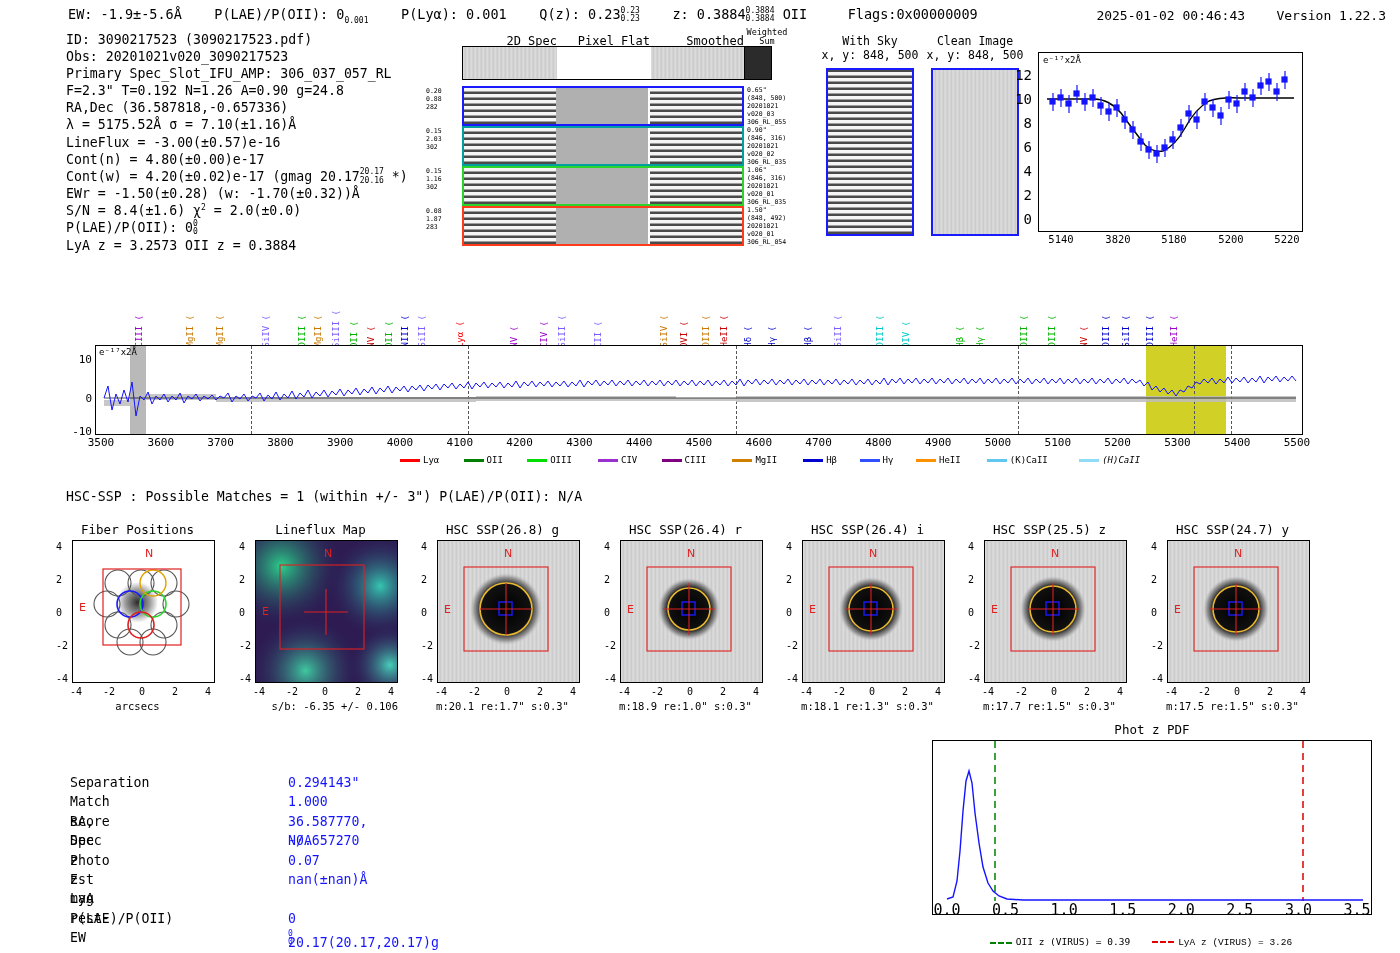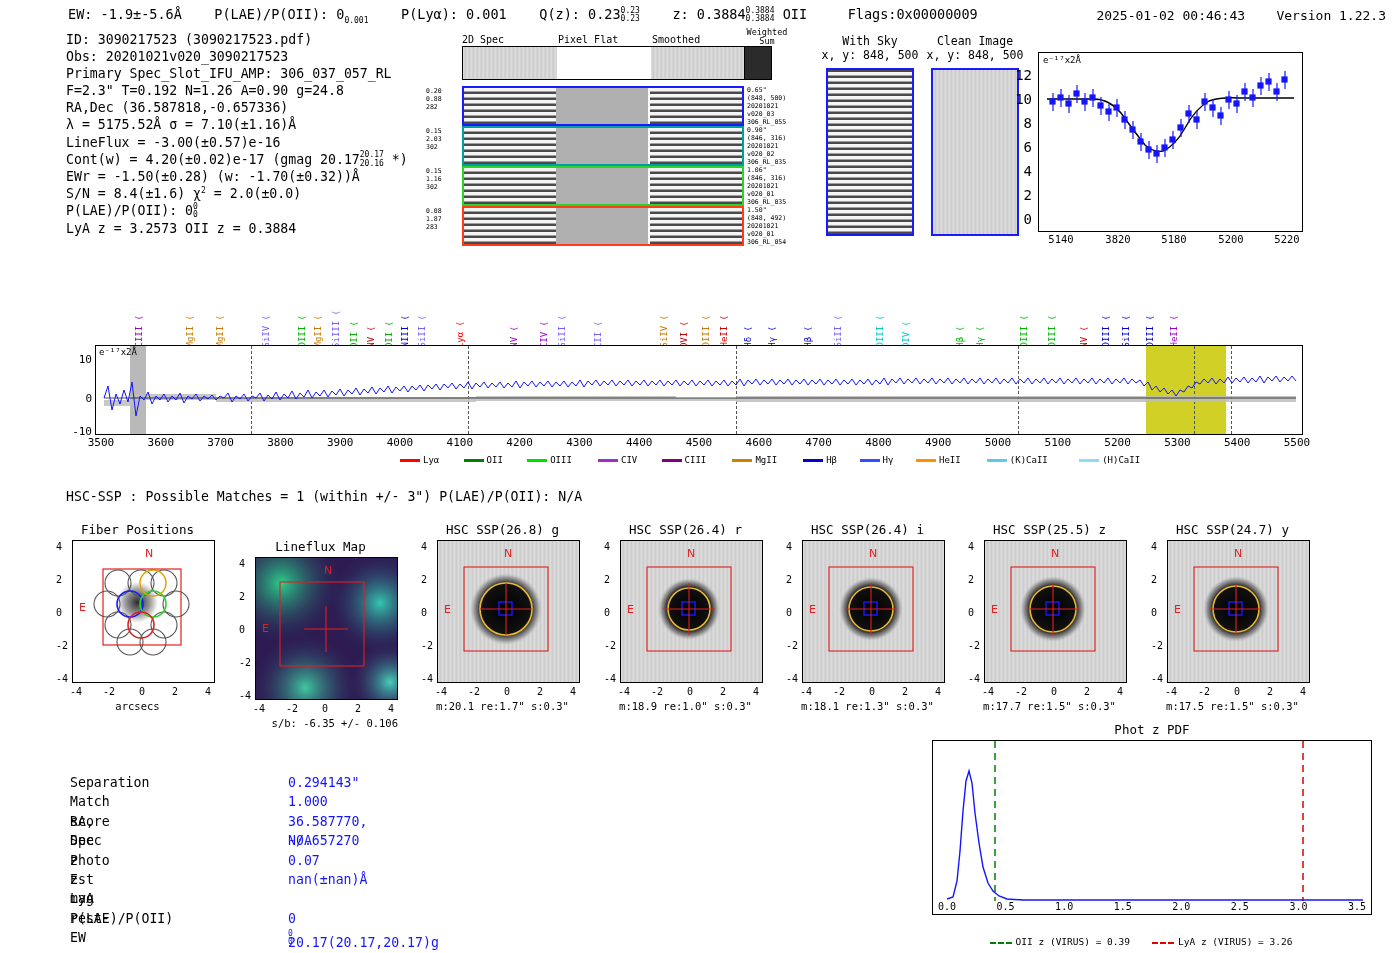--- a/index.html
+++ b/index.html
@@ -11,21 +11,21 @@
   
   #topline{top:6px;left:68px;font-size:13.5px;letter-spacing:0px;}
   #topline .sub{font-size:8px;vertical-align:sub;line-height:0;}
   .frac{display:inline-block;vertical-align:middle;font-size:8px;line-height:1.05;text-align:left;}
   #stamp{top:8px;right:14px;font-size:13px;}
 
   
   #info{top:31px;left:66px;font-size:13.2px;line-height:17.1px;}
   #info .sup{font-size:8px;vertical-align:super;line-height:0;}
   .tinylbl{position:absolute;font-size:6.5px;line-height:8px;}
-  .speclabel{position:absolute;font-size:10px;text-align:left;}
+  .speclabel{position:absolute;font-size:12px;text-align:right;}
 
   .noise{background-image:repeating-linear-gradient(90deg,#c9c9c9 0px,#ededed 1px,#b9b9b9 2px,#dedede 3px,#cfcfcf 4px),repeating-linear-gradient(0deg,rgba(0,0,0,.07) 0px,rgba(255,255,255,.07) 1px,rgba(0,0,0,.05) 2px);}
   .stripes{background-image:repeating-linear-gradient(0deg,#4a4a4a 0px,#4a4a4a 2px,#f3f3f3 3px,#f7f7f7 6px);}
   .greyflat{background:#b0b0b0;}
 
   
   #spec-wrap{position:absolute;left:95px;top:345px;width:1208px;height:90px;border:1px solid #000;box-sizing:border-box;background:#fff;overflow:hidden;}
   .vline{position:absolute;top:0;bottom:0;width:0;border-left:1px dashed #555;}
   .emline-label{position:absolute;font-size:9px;writing-mode:vertical-rl;transform:rotate(180deg);white-space:nowrap;}
   #spec-axis{position:absolute;left:95px;top:436px;width:1208px;height:18px;}
@@ -37,21 +37,21 @@
   .ytick{position:absolute;right:100%;margin-right:3px;font-size:14px;transform:translateY(-50%);}
 
   
   #tbl{position:absolute;left:70px;top:773px;font-size:13.2px;line-height:19.4px;}
   #tbl .k{position:absolute;left:0;color:#000;}
   #tbl .v{position:absolute;left:218px;color:#1414ff;}
 
   
   #photz{position:absolute;left:932px;top:740px;width:440px;height:175px;border:1px solid #000;box-sizing:border-box;background:#fff;}
   #photz-title{position:absolute;left:932px;top:722px;width:440px;text-align:center;font-size:12.5px;}
-  #photz-x span{position:absolute;font-size:10px;transform:translateX(-50%);}
+  #photz-x span{position:absolute;font-size:15px;transform:translateX(-50%);}
   #photz-legend{position:absolute;left:932px;top:936px;width:440px;text-align:center;font-size:9.5px;}
   #photz-legend .sw{display:inline-block;width:22px;border-top:2px dashed #000;vertical-align:middle;margin-right:4px;}
 
   .hsctitle{position:absolute;font-size:12.5px;text-align:center;}
 </style>
 </head>
 <body>
 
 <div class="abs mono nowrap" id="topline">
   <span>EW: -1.9±-5.6Å</span>
@@ -78,20 +78,21 @@
 </div>
 
 <div class="abs mono" id="info">
   <div>ID: 3090217523 (3090217523.pdf)</div>
   <div>Obs: 20201021v020_3090217523</div>
   <div>Primary Spec_Slot_IFU_AMP: 306_037_057_RL</div>
   <div>F=2.3"  T=0.192  N=1.26  A=0.90  g=24.8</div>
   <div>RA,Dec (36.587818,-0.657336)</div>
   <div>λ = 5175.52Å   σ = 7.10(±1.16)Å</div>
   <div>LineFlux = -3.00(±0.57)e-16</div>
+  <div>Cont(n) = 4.80(±0.00)e-17</div>
   <div class="nowrap">
     <span>Cont(w) = 4.20(±0.02)e-17 (gmag 20.17</span><span class="frac"><span>20.17</span><br><span>20.16</span></span> <span>*)</span>
   </div>
   <div>EWr = -1.50(±0.28) (w: -1.70(±0.32))Å</div>
   <div class="nowrap">
     <span>S/N = 8.4(±1.6)  χ</span><span class="sup">2</span><span> = 2.0(±0.0)</span>
   </div>
   <div class="nowrap">
     <span>P(LAE)/P(OII): 0</span><span class="frac"><span>0</span><br><span>0</span></span>
   </div>
@@ -345,21 +346,21 @@
     <span class="item" style="left: 0px;"><span class="sw" style="background: rgb(255, 0, 0);"></span><span>Lyα</span></span>
     <span class="item" style="left: 63.6px;"><span class="sw" style="background: rgb(0, 128, 0);"></span><span>OII</span></span>
     <span class="item" style="left: 127.2px;"><span class="sw" style="background: rgb(0, 224, 0);"></span><span>OIII</span></span>
     <span class="item" style="left: 198px;"><span class="sw" style="background: rgb(155, 48, 208);"></span><span>CIV</span></span>
     <span class="item" style="left: 261.6px;"><span class="sw" style="background: rgb(128, 0, 128);"></span><span>CIII</span></span>
     <span class="item" style="left: 332.4px;"><span class="sw" style="background: rgb(208, 128, 0);"></span><span>MgII</span></span>
     <span class="item" style="left: 403.2px;"><span class="sw" style="background: rgb(0, 0, 208);"></span><span>Hβ</span></span>
     <span class="item" style="left: 459.6px;"><span class="sw" style="background: rgb(48, 80, 255);"></span><span>Hγ</span></span>
     <span class="item" style="left: 516px;"><span class="sw" style="background: rgb(255, 144, 0);"></span><span>HeII</span></span>
     <span class="item" style="left: 586.8px;"><span class="sw" style="background: rgb(96, 200, 240);"></span><span>(K)CaII</span></span>
-    <span class="item" style="left: 679.2px;"><span class="sw" style="background: rgb(144, 220, 248);"></span><span>(H)CaII</span></span>
+    <span class="item" style="left: 679.2px; font-style: italic;"><span class="sw" style="background: rgb(144, 220, 248);"></span><span>(H)CaII</span></span>
   </div>
 
 <div class="abs mono" style="left:66px;top:489px;font-size:13.2px;">HSC-SSP : Possible Matches = 1 (within +/- 3")  P(LAE)/P(OII): N/A</div>
 
 <div class="abs" id="cutrow" style="left:0px;top:514px;width:1400px;height:210px;">
     <div style="position: absolute; left: 60px; top: 26px; width: 155px; height: 180px;">
       <div class="hsctitle" style="left: 0px; top: -18px; width: 155px;">Fiber Positions</div>
       <div style="position: absolute; left: 12px; top: 0px; width: 143px; height: 143px; border: 1px solid rgb(0, 0, 0); box-sizing: border-box; overflow: hidden; background: rgb(255, 255, 255);">
         <svg width="141" height="141" viewBox="0 0 141 141">
           <defs>
@@ -395,21 +396,21 @@
       <span class="ytick" style="position: absolute; left: -4px; top: 72px; font-size: 10px; transform: translateY(-50%);">0</span>
       <span class="ytick" style="position: absolute; left: -4px; top: 105px; font-size: 10px; transform: translateY(-50%);">-2</span>
       <span class="ytick" style="position: absolute; left: -4px; top: 138px; font-size: 10px; transform: translateY(-50%);">-4</span>
       <span style="position: absolute; left: 16px; top: 146px; font-size: 10px; transform: translateX(-50%);">-4</span>
       <span style="position: absolute; left: 49px; top: 146px; font-size: 10px; transform: translateX(-50%);">-2</span>
       <span style="position: absolute; left: 82px; top: 146px; font-size: 10px; transform: translateX(-50%);">0</span>
       <span style="position: absolute; left: 115px; top: 146px; font-size: 10px; transform: translateX(-50%);">2</span>
       <span style="position: absolute; left: 148px; top: 146px; font-size: 10px; transform: translateX(-50%);">4</span>
       <div style="position: absolute; left: 0px; top: 160px; width: 155px; text-align: center; font-size: 10.5px;">arcsecs</div>
     </div>
-    <div style="position: absolute; left: 243px; top: 43px; width: 155px; height: 180px; text-decoration: underline;">
+    <div style="position: absolute; left: 243px; top: 26px; width: 155px; height: 180px; text-decoration: underline;">
       <div class="hsctitle" style="left: 0px; top: -18px; width: 155px;">Lineflux Map</div>
       <div style="position: absolute; left: 12px; top: 0px; width: 143px; height: 143px; border: 1px solid rgb(0, 0, 0); box-sizing: border-box; overflow: hidden;">
         <svg width="141" height="141" viewBox="0 0 141 141">
           <defs>
             <radialGradient id="lm1" cx="18%" cy="18%" r="45%">
               <stop offset="0%" stop-color="#2bd08a"></stop>
               <stop offset="100%" stop-color="#2b1a55" stop-opacity="0"></stop>
             </radialGradient>
             <radialGradient id="lm2" cx="88%" cy="32%" r="38%">
               <stop offset="0%" stop-color="#35c6b0"></stop>
@@ -660,13 +661,13 @@
       <span style="left: 14px;">0.0</span>
       <span style="left: 72.5714px;">0.5</span>
       <span style="left: 131.143px;">1.0</span>
       <span style="left: 189.714px;">1.5</span>
       <span style="left: 248.286px;">2.0</span>
       <span style="left: 306.857px;">2.5</span>
       <span style="left: 365.429px;">3.0</span>
       <span style="left: 424px;">3.5</span>
     </div>
 </div>
-<div id="photz-legend"><span style="margin-right: 22px;"><span class="sw" style="border-top-color: rgb(0, 128, 0);"></span><span>OII z (VIRUS) = 0.39</span></span><span style="margin-right: 22px;"><span class="sw" style="border-top-color: rgb(224, 0, 0);"></span><span>LyA z (VIRUS) = 3.26</span></span></div>
+<div id="photz-legend"><span style="margin-right: 22px;"><span class="sw" style="border-top-color: rgb(0, 128, 0);"></span><span>OII z (VIRUS) = 0.39</span></span><span style="margin-right: 22px; font-family: Liberation Mono, monospace;"><span class="sw" style="border-top-color: rgb(224, 0, 0);"></span><span>LyA z (VIRUS) = 3.26</span></span></div>
 
 </body></html>

